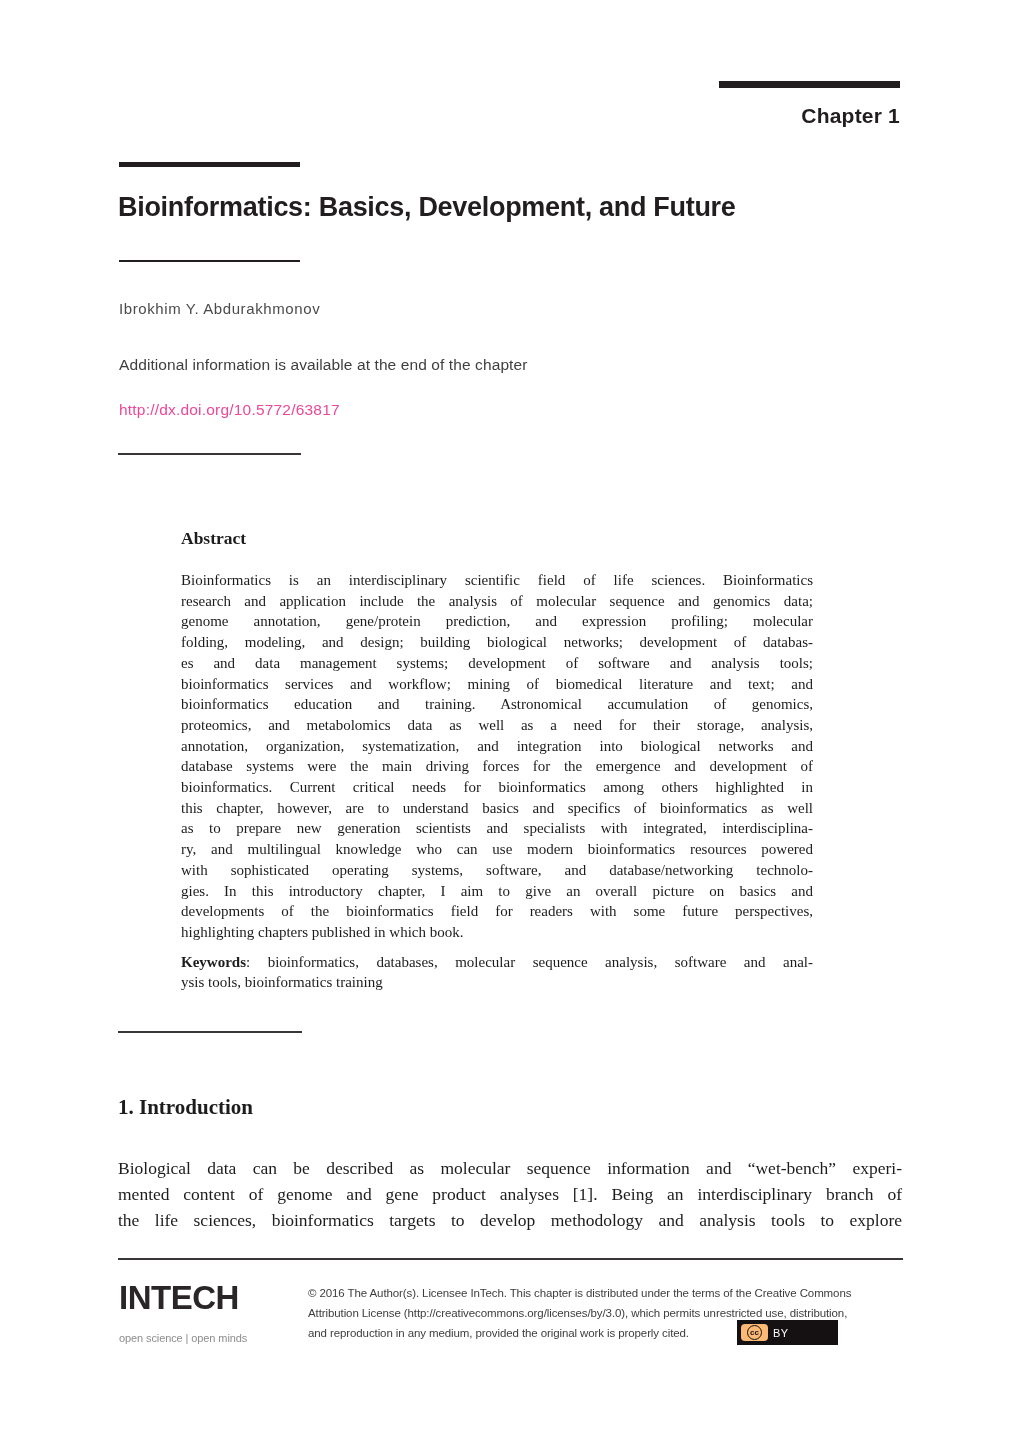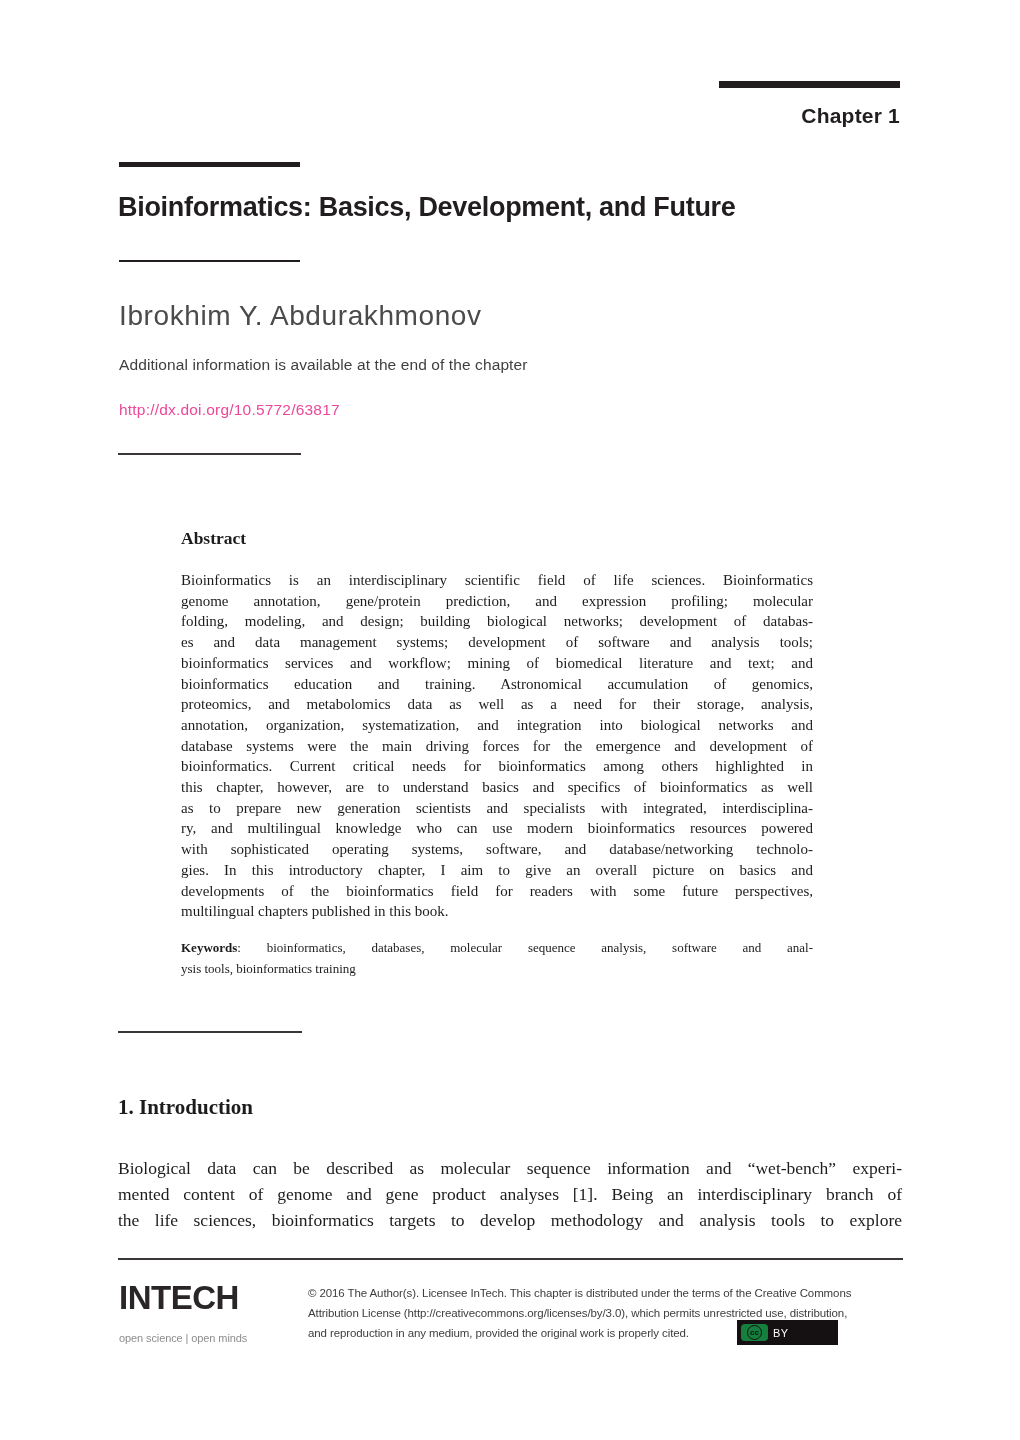--- a/index.html
+++ b/index.html
@@ -20,38 +20,38 @@
   .chapter-label {
     position:absolute; left:600px; top:104px; width:300px;
     text-align:right; font-size:21px; font-weight:bold; letter-spacing:0.2px;
   }
   .title {
     position:absolute; left:118px; top:192px; width:780px; margin:0;
     font-size:27px; font-weight:bold; letter-spacing:-0.3px;
   }
   .author {
     position:absolute; left:119px; top:300px; width:600px;
-    font-size:28px; font-weight:normal; color:#4b4b4b; letter-spacing:0.6px;
+    font-size:15px; font-weight:normal; color:#4b4b4b; letter-spacing:0.6px;
   }
   .addinfo {
     position:absolute; left:119px; top:356px; width:640px;
     font-size:15.5px; color:#3f3f3f; letter-spacing:0.1px;
   }
   .doi {
     position:absolute; left:119px; top:401px; width:640px;
     font-size:15.5px; color:#ec4899; letter-spacing:0.2px;
   }
 
   .abstract {
     position:absolute; left:181px; top:528px; width:632px;
     font-family:"Liberation Serif", serif; color:#1c1c1c;
   }
   .abs-heading { font-size:17.5px; font-weight:bold; margin-bottom:21px; }
   .abs-body  { font-size:15px; line-height:20.7px; }
-  .keywords  { margin-top:16px; font-size:13px; line-height:20.7px; }
+  .keywords  { margin-top:9px; font-size:15px; line-height:20.7px; }
   .bold { font-weight:bold; }
 
   .jline    { text-align:justify; text-align-last:justify; }
   .leftline { text-align:left; }
   .fline    { text-align:left; }
 
   .intro-heading {
     position:absolute; left:118px; top:1095px; width:500px; margin:0;
     font-family:"Liberation Serif", serif; font-size:21px; font-weight:bold; color:#1c1c1c;
   }
@@ -70,21 +70,21 @@
     position:absolute; left:308px; top:1283px; width:612px;
     font-size:11.5px; line-height:20px; color:#3d3d3d; letter-spacing:-0.1px;
   }
 
   .cc-badge {
     position:absolute; left:737px; top:1320px; width:101px; height:25px;
     background:#151112; display:flex; align-items:center; box-sizing:border-box;
     border:1px solid #151112;
   }
   .cc-emblem {
-    width:27px; height:17px; background:#15803d; border-radius:4px;
+    width:27px; height:17px; background:#fdba74; border-radius:4px;
     margin-left:3px; display:flex; align-items:center; justify-content:center;
   }
   .cc-circle {
     width:13px; height:13px; border:1.5px solid #151112; border-radius:50%;
     display:flex; align-items:center; justify-content:center;
     font-size:8px; font-weight:bold; color:#151112; line-height:1;
   }
   .cc-by { color:#ffffff; font-weight:normal; font-size:11px; margin-left:5px; letter-spacing:0.5px; }
 </style>
 </head>
@@ -101,36 +101,37 @@
 
   <div class="author">Ibrokhim Y. Abdurakhmonov</div>
   <div class="addinfo">Additional information is available at the end of the chapter</div>
   <div class="doi">http://dx.doi.org/10.5772/63817</div>
   <div class="rule rule-doi"></div>
 
   <section class="abstract">
     <div class="abs-heading">Abstract</div>
     <div class="abs-body">
         <div class="jline">Bioinformatics is an interdisciplinary scientific field of life sciences. Bioinformatics</div>
+        <div class="jline">research and application include the analysis of molecular sequence and genomics data;</div>
         <div class="jline">genome annotation, gene/protein prediction, and expression profiling; molecular</div>
         <div class="jline">folding, modeling, and design; building biological networks; development of databas-</div>
         <div class="jline">es and data management systems; development of software and analysis tools;</div>
         <div class="jline">bioinformatics services and workflow; mining of biomedical literature and text; and</div>
         <div class="jline">bioinformatics education and training. Astronomical accumulation of genomics,</div>
         <div class="jline">proteomics, and metabolomics data as well as a need for their storage, analysis,</div>
         <div class="jline">annotation, organization, systematization, and integration into biological networks and</div>
         <div class="jline">database systems were the main driving forces for the emergence and development of</div>
         <div class="jline">bioinformatics. Current critical needs for bioinformatics among others highlighted in</div>
         <div class="jline">this chapter, however, are to understand basics and specifics of bioinformatics as well</div>
         <div class="jline">as to prepare new generation scientists and specialists with integrated, interdisciplina-</div>
         <div class="jline">ry, and multilingual knowledge who can use modern bioinformatics resources powered</div>
         <div class="jline">with sophisticated operating systems, software, and database/networking technolo-</div>
         <div class="jline">gies. In this introductory chapter, I aim to give an overall picture on basics and</div>
         <div class="jline">developments of the bioinformatics field for readers with some future perspectives,</div>
-        <div class="leftline">multilingual chapters published in this book.</div>
+        <div class="leftline">highlighting chapters published in which book.</div>
       </div>
     <div class="keywords">
       <div class="jline"><span class="bold">Keywords</span><span>: bioinformatics, databases, molecular sequence analysis, software and anal-</span></div>
       <div class="leftline">ysis tools, bioinformatics training</div>
     </div>
   </section>
 
   <div class="rule rule-intro"></div>
   <h2 class="intro-heading">1. Introduction</h2>
   <div class="intro-body">

